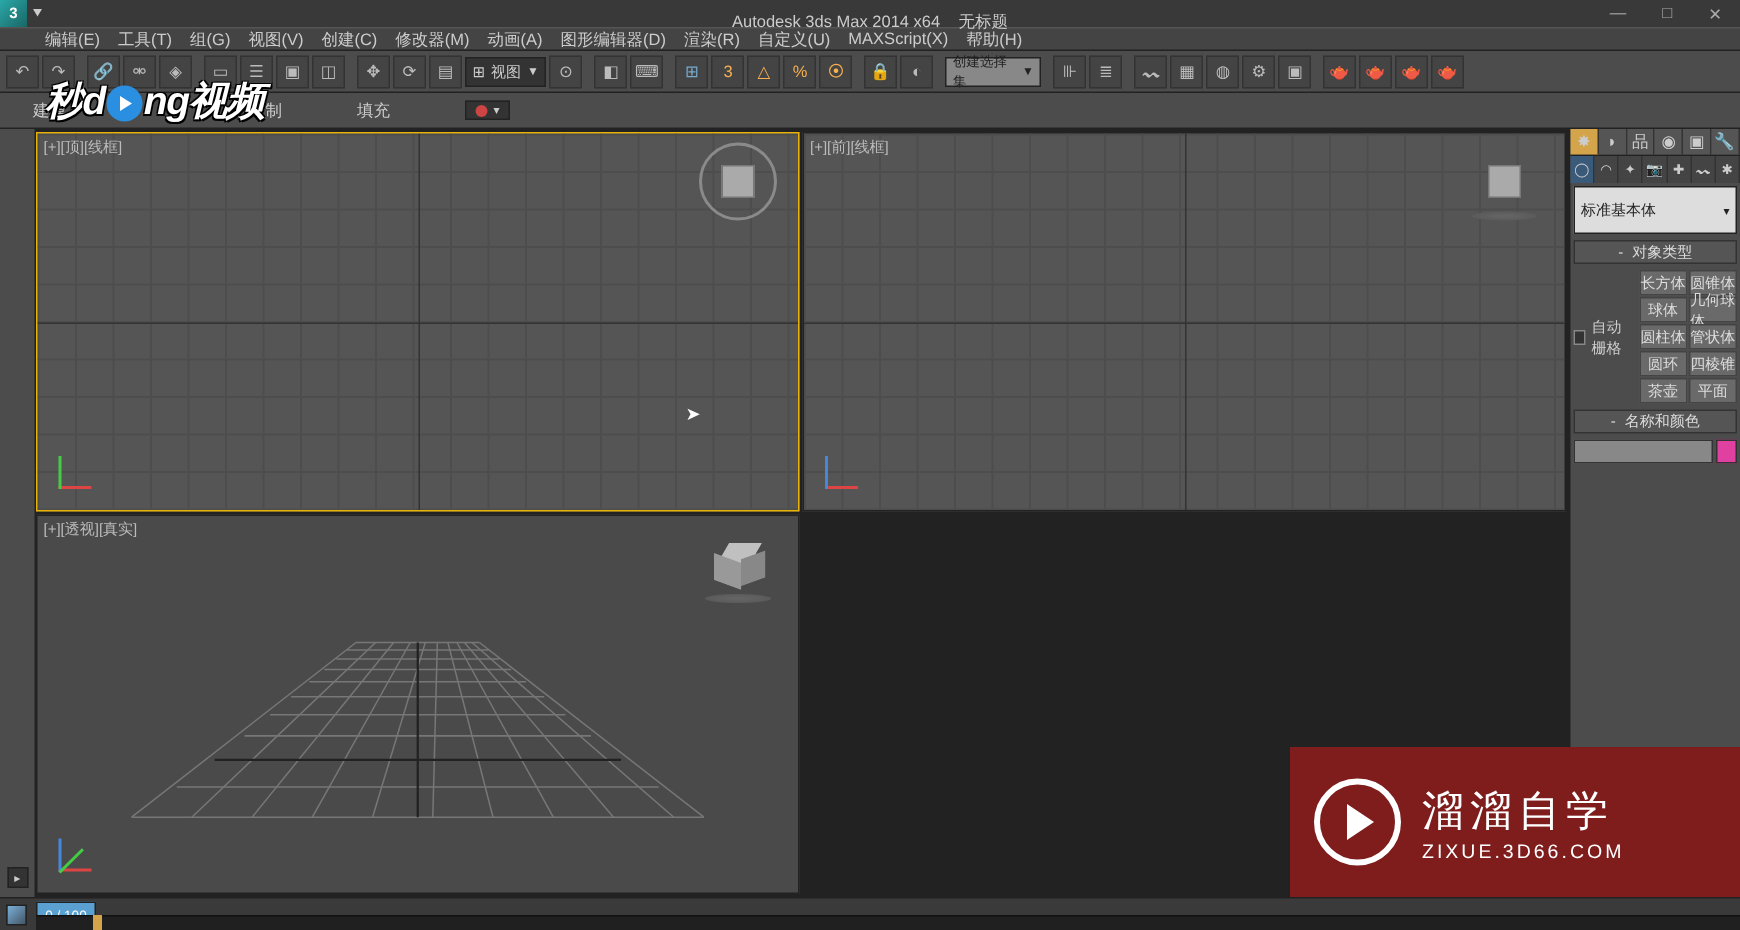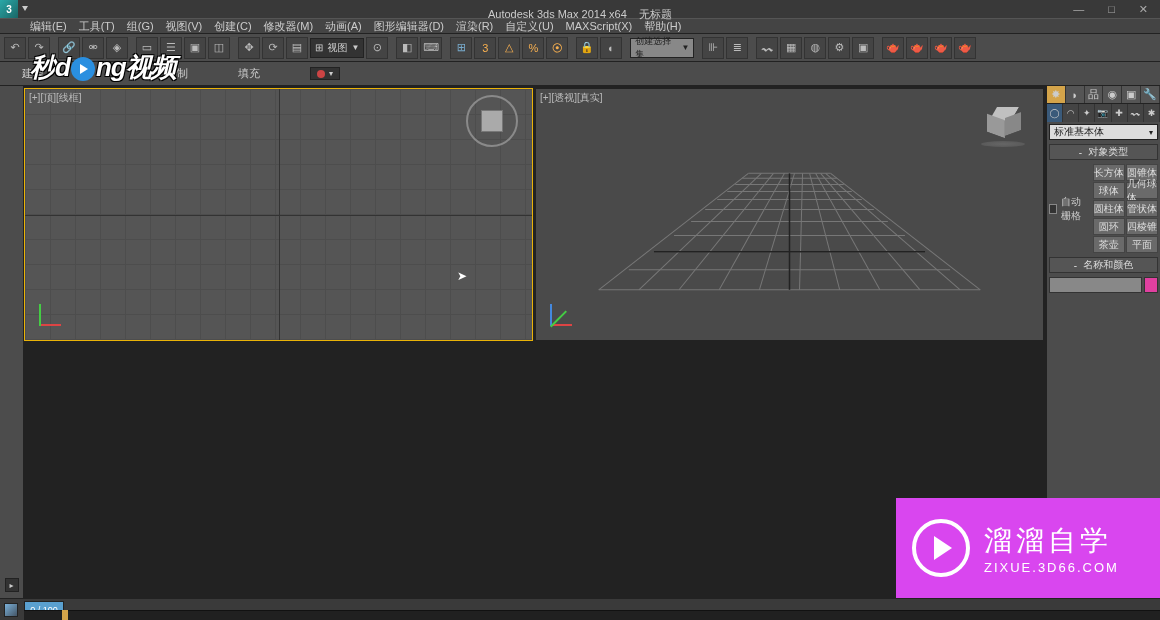--- a/index.html
+++ b/index.html
@@ -301,21 +301,21 @@
   .cmd-subtabs .stab{
     flex:1;
     display:flex;align-items:center;justify-content:center;
     border-right:1px solid #333;
     cursor:pointer;
     font-size:9px;
   }
   .cmd-subtabs .stab.active{ background:#3a5a7a; }
   .cmd-dropdown{
     margin:2px;
-    height:16px;
+    height:32px;
     background:#ddd;
     color:#222;
     border:1px solid #222;
     font-size:10px;
     display:flex;
     align-items:center;
     padding:0 4px;
   }
   .rollout-header{
     height:16px;
@@ -403,22 +403,22 @@
   }
   .tl-corner .box{
     width:14px;height:14px;
     background:linear-gradient(135deg,#7ab0d8,#456);
     border:1px solid #222;
   }
   
   .brand-overlay{
     position:absolute;
     right:0;bottom:22px;
-    width:264px;height:100px;
-    background:#d946ef;
+    width:300px;height:100px;
+    background:#7f1d1d;
     display:flex;
     align-items:center;
     gap:14px;
     padding:0 16px;
     z-index:60;
   }
   .brand-overlay .logo-circle{
     width:58px;height:58px;
     border:4px solid #fff;
     border-radius:50%;
@@ -561,20 +561,32 @@
       <div class="viewcube circle">
         <div class="face"></div>
       </div>
       <div class="axis">
         <div class="ax x"></div>
           <div class="ax y"></div>
       </div>
       <div class="cursor-arrow">➤</div>
     </div>
 
+    <div class="viewport">
+      <div class="vp-grid"></div>
+      <div class="vp-label">[+][前][线框]</div>
+      <div class="viewcube">
+        <div class="face"></div>
+        <div class="base"></div>
+      </div>
+      <div class="axis">
+        <div class="ax x"></div>
+          <div class="ax y" style="background:#48d"></div>
+      </div>
+    </div>
 
 
     <div class="viewport" style="background:#4a4a4a">
       <div class="persp-grid">
         <svg width="100%" height="100%" viewBox="0 0 500 250">
           <g stroke="#777" stroke-width="1" fill="none">
             <line x1="60" y1="200" x2="440" y2="200"></line>
             <line x1="90" y1="180" x2="410" y2="180"></line>
             <line x1="115" y1="162" x2="385" y2="162"></line>
             <line x1="135" y1="146" x2="365" y2="146"></line>

